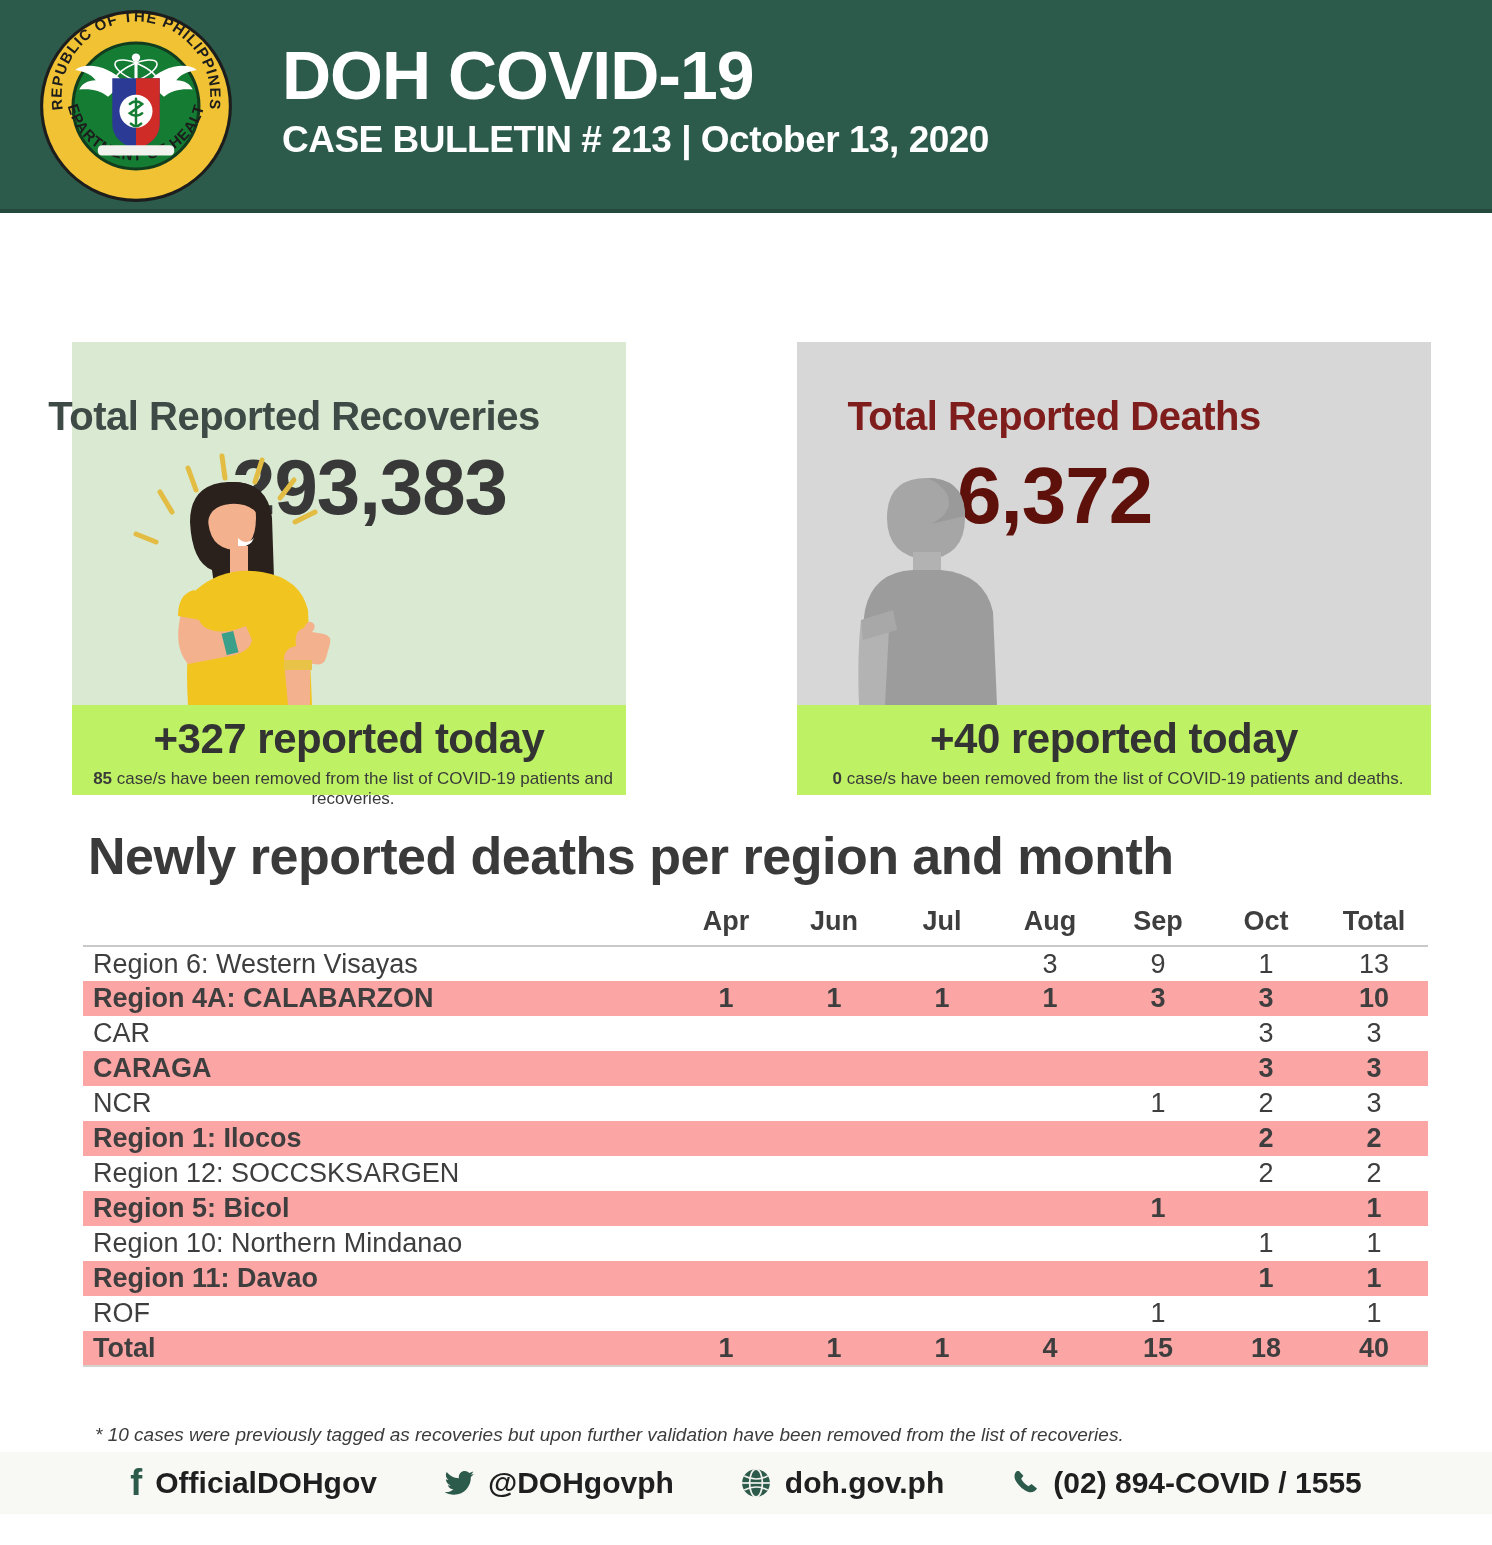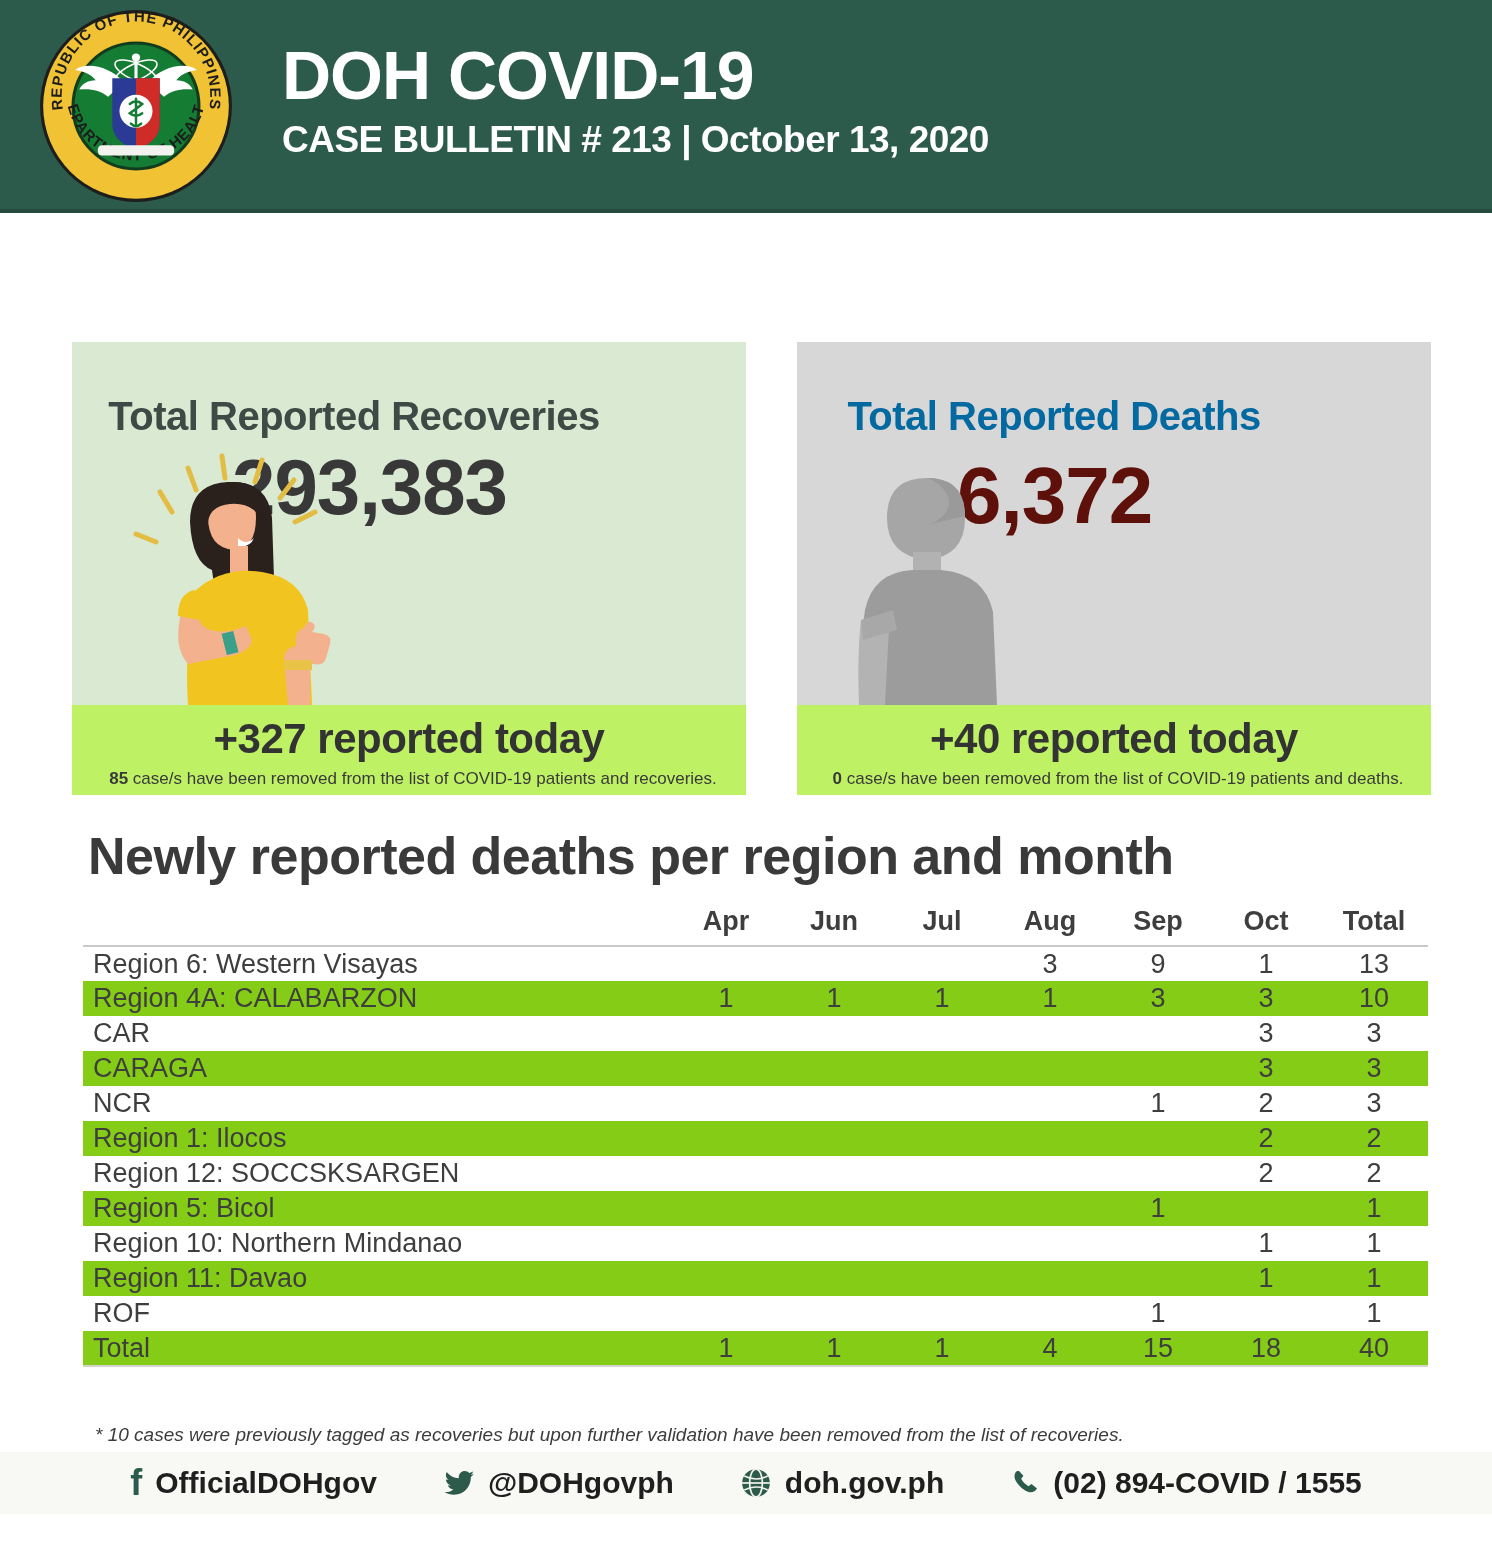--- a/index.html
+++ b/index.html
@@ -11,28 +11,28 @@
             background:#2d5b4b; border-bottom:4px solid rgba(0,0,0,.18); }
   .seal { position:absolute; left:38px; top:8px; }
   .header-titles { position:absolute; left:282px; top:40px; color:#ffffff; }
   .header-title { font-size:68px; font-weight:800; letter-spacing:-1px; line-height:1.05; }
   .header-subtitle { font-size:37px; font-weight:700; letter-spacing:-0.5px; margin-top:8px; }
 
   
   .card { position:absolute; top:342px; height:453px; }
   .card-top { position:absolute; left:0; top:0; width:100%; height:363px; }
   .card-band { position:absolute; left:0; top:363px; width:100%; height:90px; background:#bef264; text-align:center; }
-  .card-recoveries { left:72px; width:674px; }
+  .card-recoveries { left:72px; width:554px; }
   .card-recoveries .card-top { background:#d9e9d2; }
   .card-deaths { left:797px; width:634px; }
   .card-deaths .card-top { background:#d7d7d7; }
 
   .card-title { position:absolute; top:52px; width:100%; text-align:center; font-size:40px; font-weight:700; letter-spacing:-0.5px; }
   .card-recoveries .card-title { color:#3e4a45; left:-55px; }
-  .card-deaths .card-title { color:#0369a1; left:-60px; }
+  .card-deaths .card-title { color:#7f1d1d; left:-60px; }
 
   .card-value { position:absolute; text-align:left; font-weight:800; letter-spacing:-1px; }
   .card-recoveries .card-value { left:160px; top:100px; width:420px; font-size:78px; color:#383838; }
   .card-deaths .card-value { left:160px; top:108px; width:300px; font-size:80px; color:#5e100a; }
 
   .band-line1 { margin-top:10px; font-size:42px; color:#333333; font-weight:700; letter-spacing:-0.5px; }
   .band-line1 .delta { font-weight:800; }
   .band-line2 { margin-top:6px; font-size:17px; color:#3a3a3a;margin-left:8px; }
   .band-line2 b { font-weight:700; }
 
@@ -40,21 +40,21 @@
 
   
   .section-title { position:absolute; left:88px; top:826px; font-size:52px; font-weight:700;
                    letter-spacing:-0.5px; color:#3a3a3a; }
   .deaths-table { position:absolute; left:83px; top:898px; width:1345px; border-collapse:collapse;
                   font-size:27px; color:#3e3e3e; table-layout:fixed; }
   .deaths-table th { font-weight:700; text-align:center; vertical-align:bottom; padding-bottom:8px; height:48px; }
   .deaths-table thead tr { border-bottom:2px solid #c9c9c9; }
   .deaths-table td { height:35px; text-align:center; vertical-align:middle; line-height:1; }
   .deaths-table td.region { text-align:left; padding-left:10px; }
-  .deaths-table tr.hl { background:#84cc16; }
+  .deaths-table tr.hl { background:#fca5a5;font-weight:bold; }
   .deaths-table tr.total-row { border-bottom:2px solid #d4d4cf; }
 
   
   .footnote { position:absolute; left:95px; top:1424px; font-size:19px; font-style:italic; color:#3c3c3c; }
   .social-bar { position:absolute; left:0; top:1452px; width:1492px; height:62px; background:#f8f8f5;
                 display:flex; align-items:center; justify-content:center; gap:66px; }
   .social-item { display:flex; align-items:center; gap:13px; font-size:30px; font-weight:700; color:#1f1f1f; }
   .fb-glyph { font-size:36px; font-weight:800; color:#2d5b4b; line-height:1; }
 </style>
 </head>

